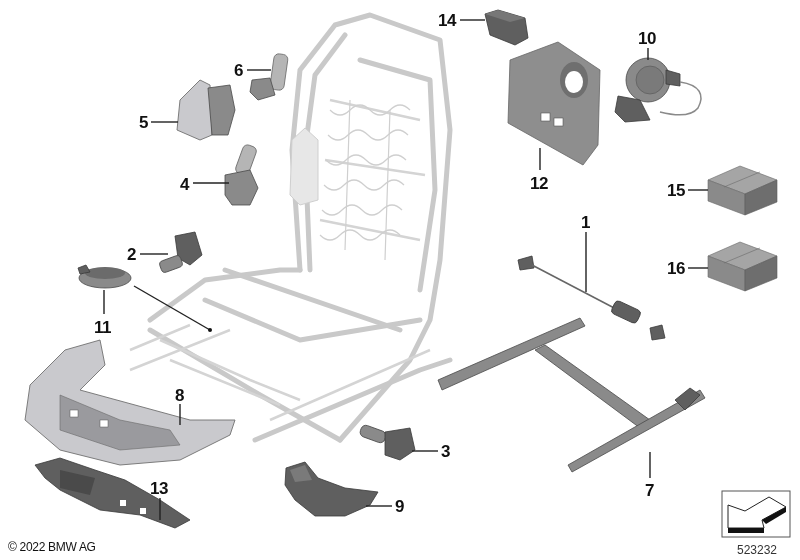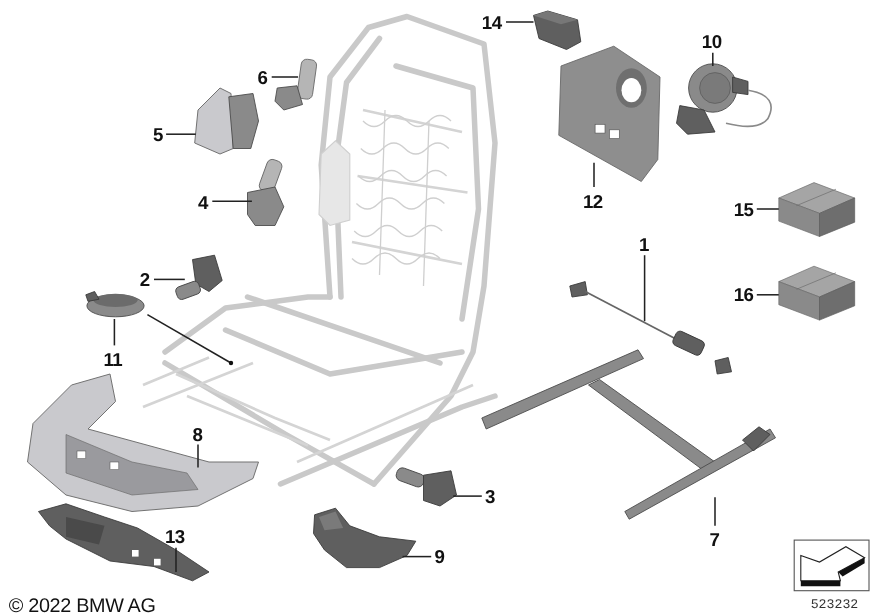--- a/index.html
+++ b/index.html
@@ -9,24 +9,24 @@
   .callout { font-family: "Liberation Sans", sans-serif; font-weight: 700;
              font-size: 17px; fill: #111; letter-spacing: -0.5px; cursor: pointer; }
   .leader { stroke: #222; stroke-width: 1.4; fill: none; }
   .frame { fill: none; stroke: #c9c9c9; stroke-width: 5; stroke-linejoin: round; stroke-linecap: round; }
   .frame-thin { fill: none; stroke: #d4d4d4; stroke-width: 2.5; }
   .wire { fill: none; stroke: #cfcfcf; stroke-width: 1.2; }
   .part-dark { fill: #5f5f5f; stroke: #3a3a3a; stroke-width: 0.8; }
   .part-mid { fill: #8a8a8a; stroke: #4a4a4a; stroke-width: 0.8; }
   .part-light { fill: #b5b5b5; stroke: #6a6a6a; stroke-width: 0.8; }
   .part-silver { fill: #c9c9cd; stroke: #707070; stroke-width: 0.9; }
-  .copyright { position: absolute; left: 8px; top: 540px; font-size: 18px; color: #111;
+  .copyright { position: absolute; left: 8px; top: 540px; font-size: 12px; color: #111;
                font-family: "Liberation Sans", sans-serif; letter-spacing: -0.3px; }
   .diagram-id { position: absolute; left: 737px; top: 543px; font-size: 12px; color: #333;
-                font-family: Liberation Mono, monospace; }
+                font-family: Liberation Sans, sans-serif; }
 </style>
 </head>
 <body>
 
 <svg id="stage" viewBox="0 0 800 560" width="800" height="560">
 
   <g>
 
     <path class="frame" d="M300,270 L292,150 L300,70 L335,25 L370,15 L440,40 L450,130 L440,260 L430,320 L410,360 L340,440"></path>
     <path class="frame" d="M310,270 L305,150 L315,75 L345,35"></path>

